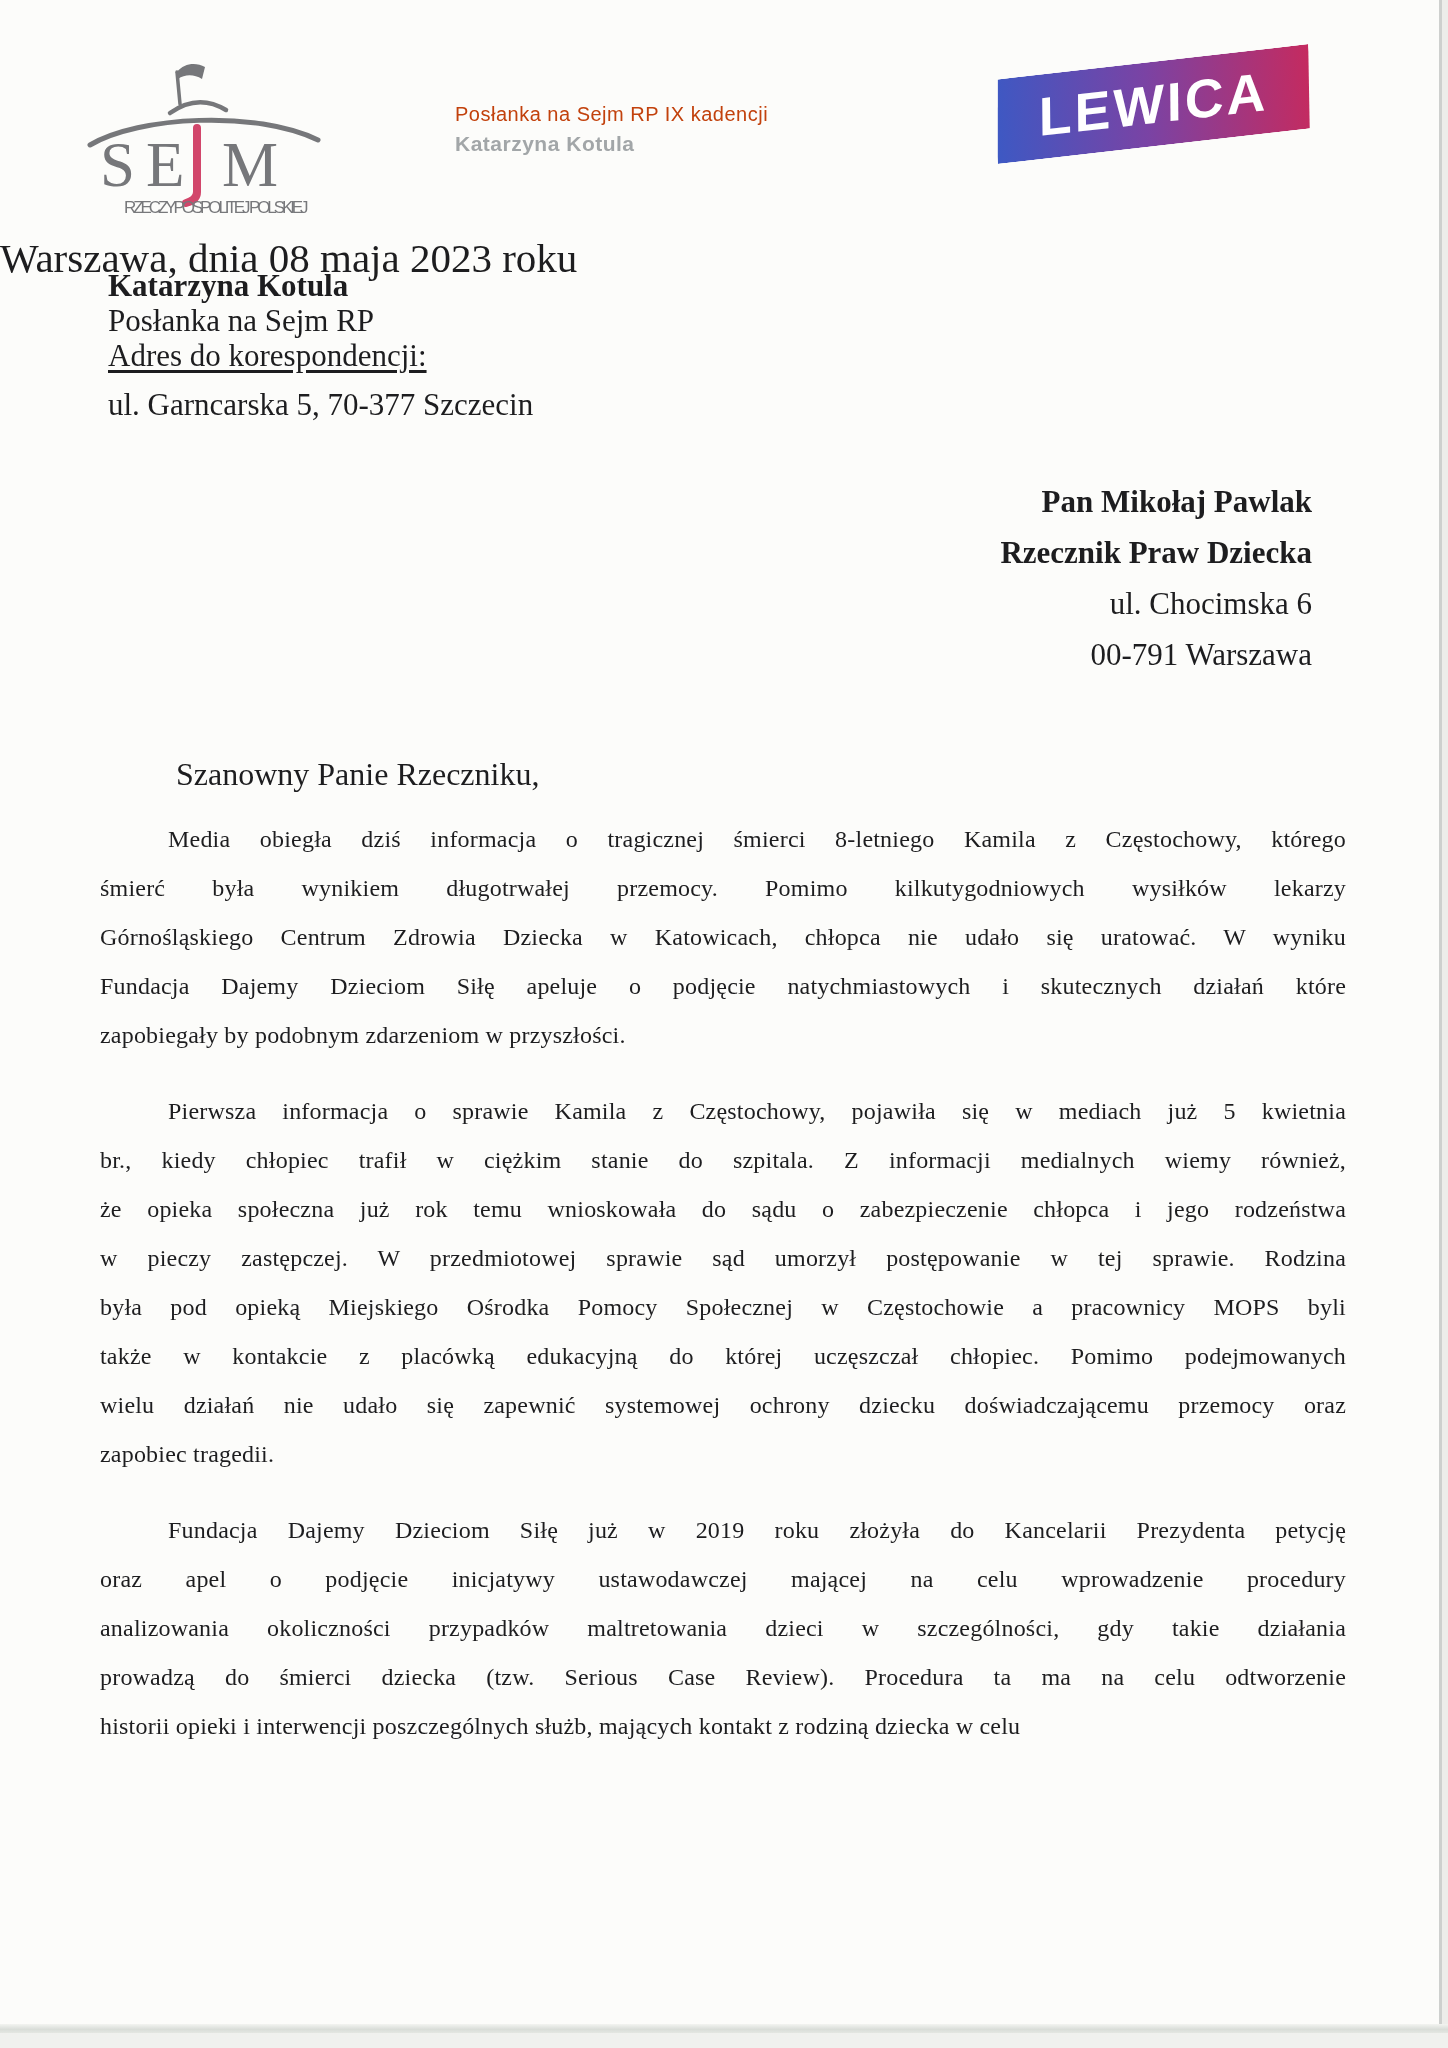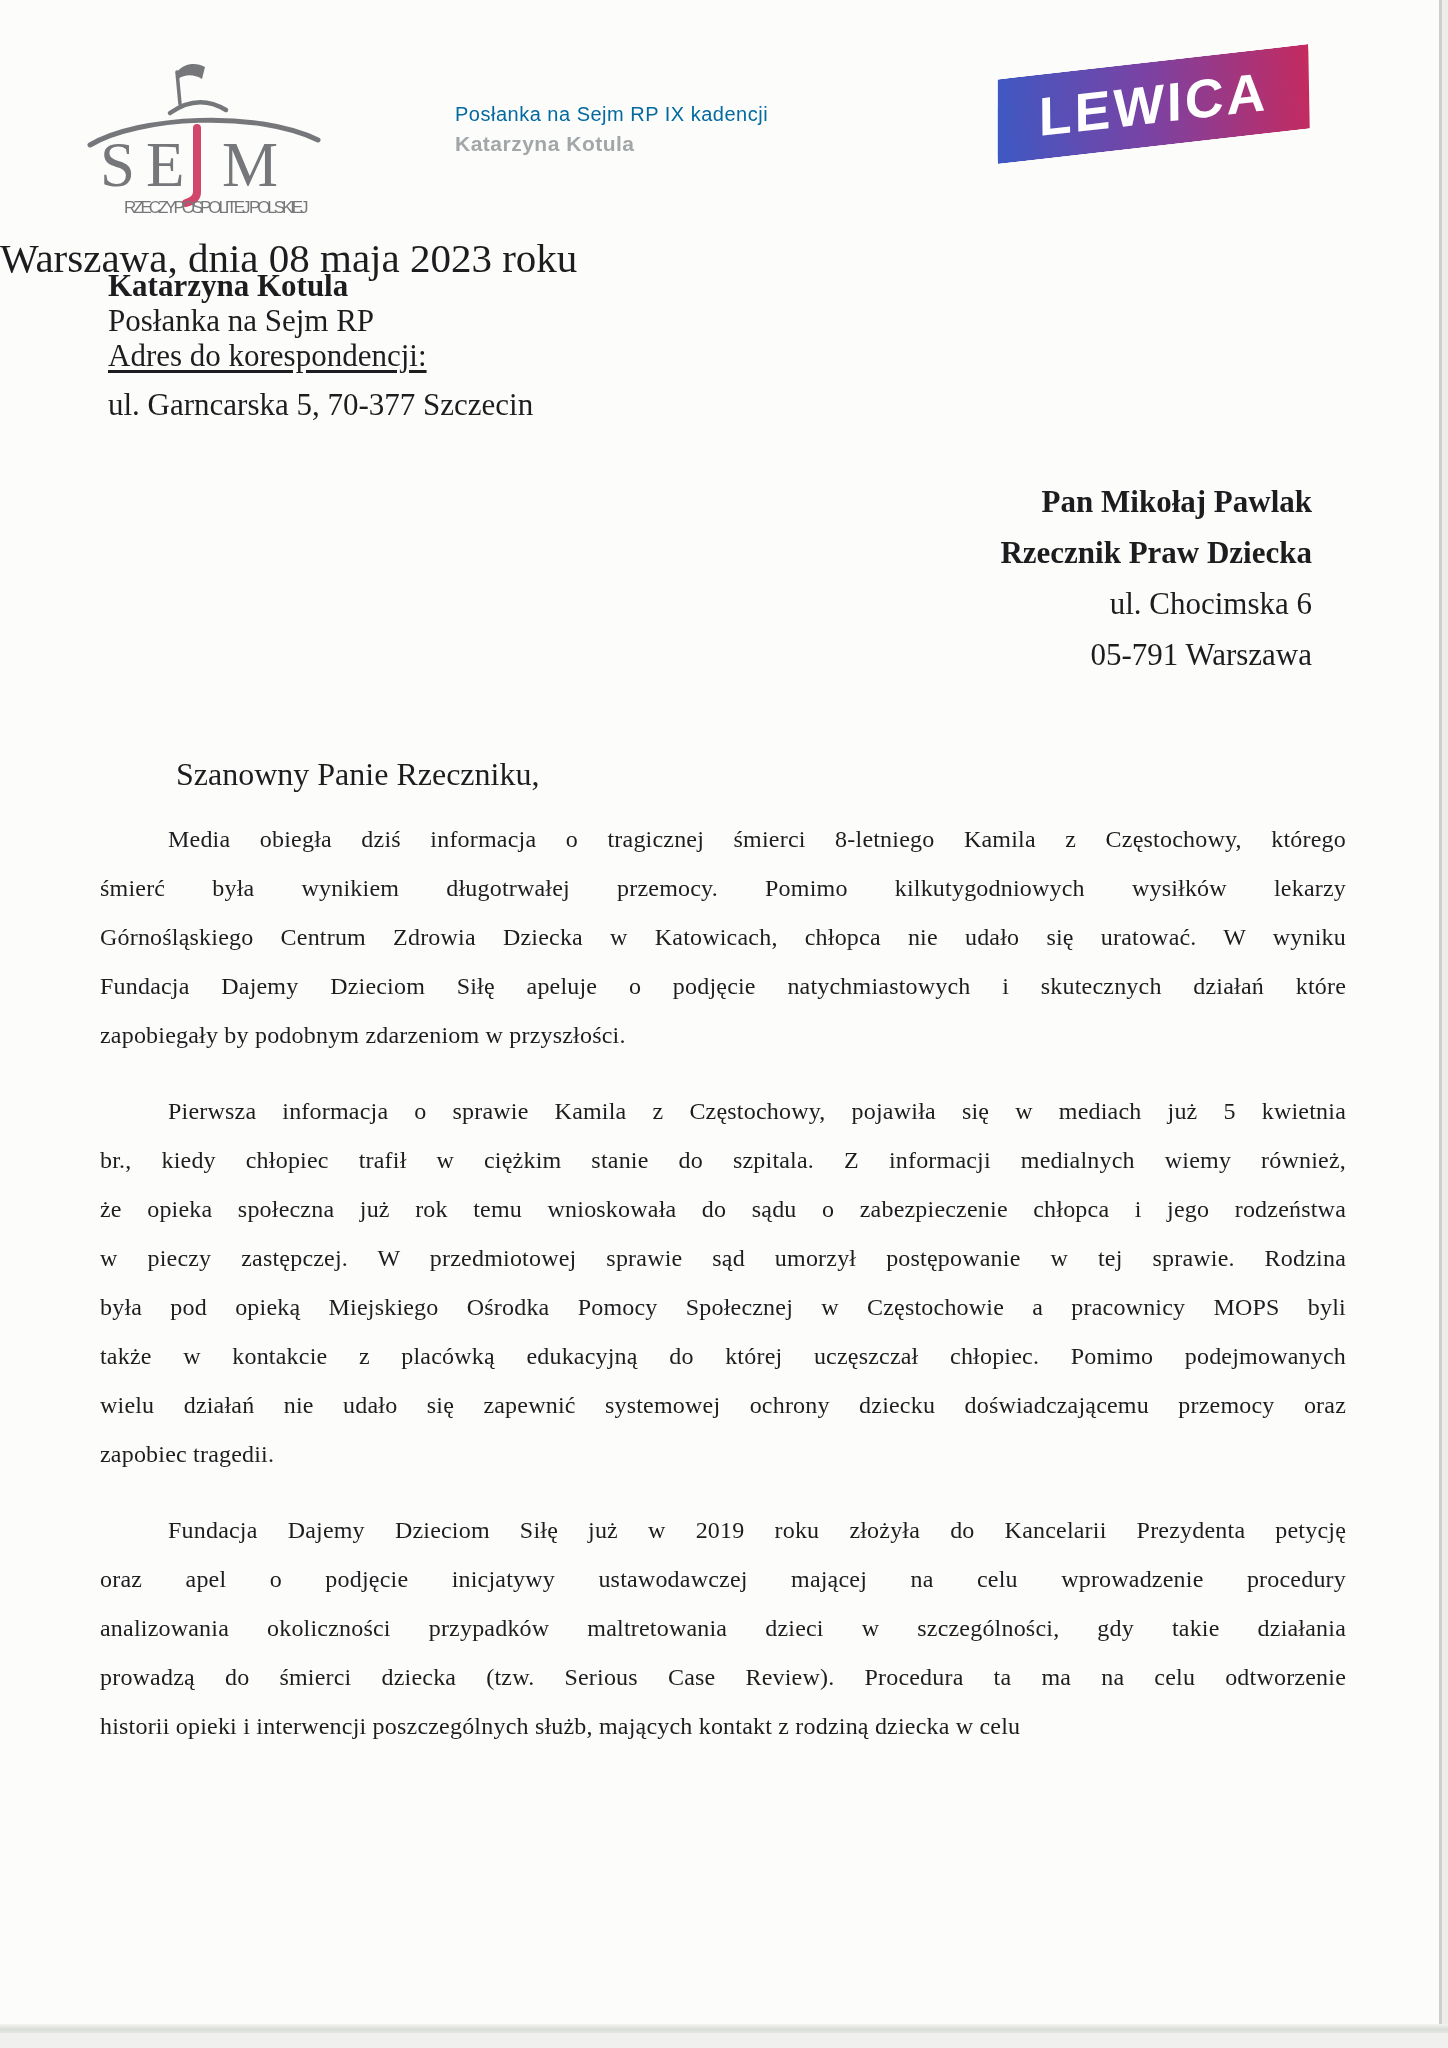--- a/index.html
+++ b/index.html
@@ -4,21 +4,21 @@
 <style>
   html,body{margin:0;padding:0;background:#e9e9e7;}
   .page{
     position:relative;width:1448px;height:2048px;margin:0 auto;
     background:#fcfcfa;overflow:hidden;
     font-family:"Liberation Serif",serif;color:#1d1d1f;
   }
   
   .sejm-logo{position:absolute;left:84px;top:48px;width:242px;height:178px;}
   .lh-meta{position:absolute;left:455px;top:100px;font-family:"Liberation Sans",sans-serif;line-height:1.45;}
-  .lh-meta .faint{color:#0369a1;font-size:20px;letter-spacing:.5px;}
+  .lh-meta .faint{color:#c2410c;font-size:20px;letter-spacing:.5px;}
   .lh-meta .name{color:#a2a6a8;font-size:21px;font-weight:600;letter-spacing:.5px;}
   .lewica{
     position:absolute;left:992px;top:62px;width:322px;height:84px;
     background:linear-gradient(92deg,var(--lew-blue) 0%,var(--lew-purple) 48%,var(--lew-red) 100%);
     transform:rotate(-6.5deg);
     clip-path:polygon(3% 0,100% 0,97.5% 100%,0 100%);
     display:flex;align-items:center;justify-content:center;
   }
   .lewica span{
     font-family:"Liberation Sans",sans-serif;font-weight:800;font-size:54px;
@@ -86,21 +86,21 @@
     <div class="bold">Katarzyna Kotula</div>
     <div>Posłanka na Sejm RP</div>
     <div class="und">Adres do korespondencji:</div>
     <div class="street">ul. Garncarska 5, 70-377 Szczecin</div>
   </div>
 
   <div class="recipient">
     <div class="bold">Pan Mikołaj Pawlak</div>
     <div class="bold">Rzecznik Praw Dziecka</div>
     <div>ul. Chocimska 6</div>
-    <div>05-791 Warszawa</div>
+    <div>00-791 Warszawa</div>
   </div>
 
   <div class="salutation">Szanowny Panie Rzeczniku,</div>
 
   <div class="body-text">
       <div class="para">
         <div class="bline pf">Media obiegła dziś informacja o tragicznej śmierci 8-letniego Kamila z Częstochowy, którego</div>
         <div class="bline">śmierć była wynikiem długotrwałej przemocy. Pomimo kilkutygodniowych wysiłków lekarzy</div>
         <div class="bline">Górnośląskiego Centrum Zdrowia Dziecka w Katowicach, chłopca nie udało się uratować. W wyniku</div>
         <div class="bline">Fundacja Dajemy Dzieciom Siłę apeluje o podjęcie natychmiastowych i skutecznych działań które</div>

